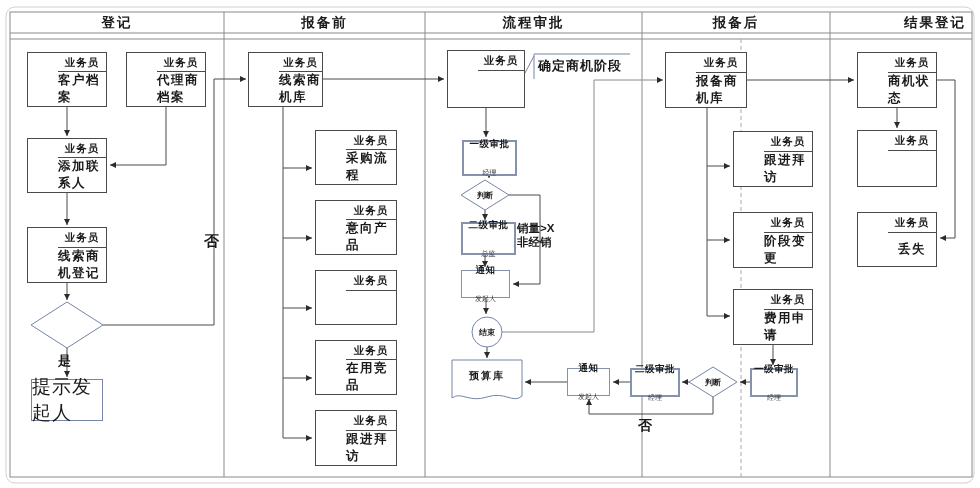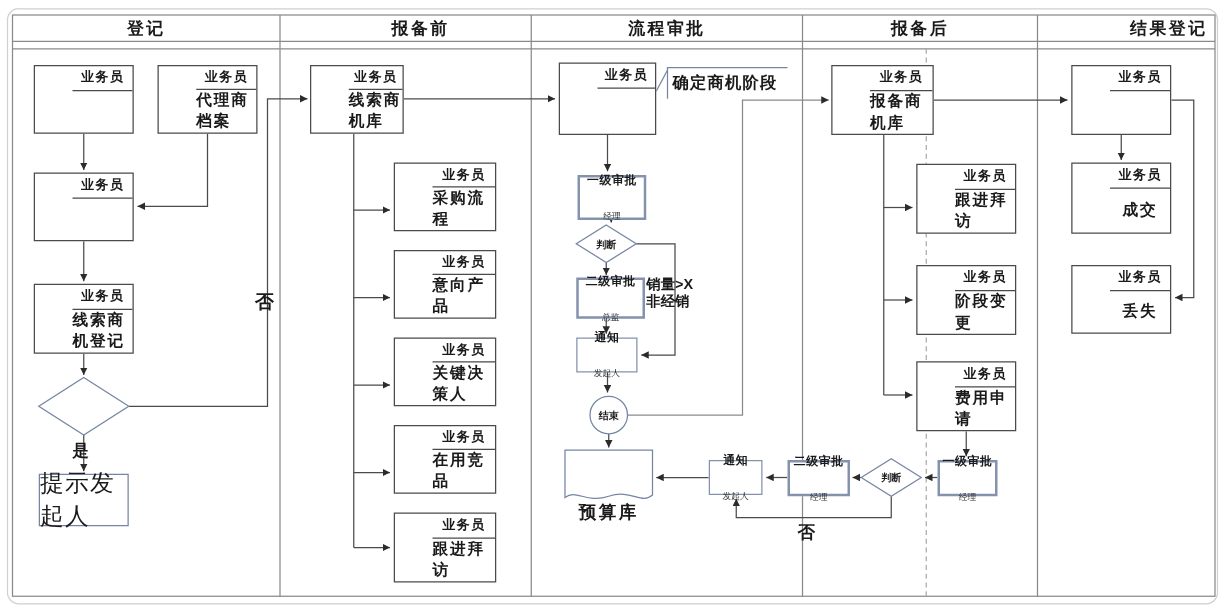--- a/index.html
+++ b/index.html
@@ -119,34 +119,36 @@
     <polygon points="67,302 103,325 67,348 31,325" fill="#fff" stroke="#7585a5"></polygon>
     <polygon points="485,180 509,195 485,210 461,195" fill="#fff" stroke="#7585a5"></polygon>
     <polygon points="713,367 737,382 713,397 689,382" fill="#fff" stroke="#7585a5"></polygon>
 
     <circle cx="487" cy="332" r="15" fill="#fff" stroke="#7585a5"></circle>
 
     <path d="M452,360 L522,360 L522,396 C513,404 505,391 487,397 C469,403 461,391 452,398 Z" fill="#fff" stroke="#7585a5"></path>
   </svg>
 
   <div class="lane-title" style="left:10px;width:214px;">登记</div>
-  <div class="lane-title" style="left:224px;width:201px;padding-left:12px;">报备前</div>
+  <div class="lane-title" style="left:224px;width:201px;">报备前</div>
   <div class="lane-title" style="left:425px;width:217px;">流程审批</div>
   <div class="lane-title" style="left:642px;width:188px;">报备后</div>
   <div class="lane-title" style="left:830px;width:130px;margin-left:40px;">结果登记</div>
 
   <div class="box" style="left:27px;top:52px;width:80px;height:55px;">
     <div class="role">业务员</div>
+    <div class="lbl">客户档案</div>
   </div>
   <div class="box" style="left:126px;top:52px;width:80px;height:55px;">
     <div class="role">业务员</div>
     <div class="lbl">代理商档案</div>
   </div>
   <div class="box" style="left:27px;top:138px;width:80px;height:55px;">
     <div class="role">业务员</div>
+    <div class="lbl">添加联系人</div>
   </div>
   <div class="box" style="left:27px;top:227px;width:80px;height:56px;">
     <div class="role">业务员</div>
     <div class="lbl">线索商机登记</div>
   </div>
   <div class="free-lbl" style="left:58px;top:352px;font-size:13px;">是</div>
   <div class="single" style="left:31px;top:379px;width:72px;height:42px;">提示发起人</div>
   <div class="free-lbl" style="left:204px;top:232px;font-size:15px;">否</div>
 
   <div class="box" style="left:248px;top:52px;width:75px;height:55px;">
@@ -156,21 +158,20 @@
   <div class="box" style="left:315px;top:130px;width:82px;height:55px;">
     <div class="role">业务员</div>
     <div class="lbl">采购流程</div>
   </div>
   <div class="box" style="left:315px;top:200px;width:82px;height:55px;">
     <div class="role">业务员</div>
     <div class="lbl">意向产品</div>
   </div>
   <div class="box" style="left:315px;top:270px;width:82px;height:55px;">
     <div class="role">业务员</div>
-    <div class="lbl">关键决策人</div>
   </div>
   <div class="box" style="left:315px;top:340px;width:82px;height:55px;">
     <div class="role">业务员</div>
     <div class="lbl">在用竞品</div>
   </div>
   <div class="box" style="left:315px;top:410px;width:82px;height:56px;">
     <div class="role">业务员</div>
     <div class="lbl">跟进拜访</div>
   </div>
 
@@ -190,21 +191,21 @@
   </div>
   <div class="free-lbl" style="left:517px;top:221px;width:48px;font-size:11.5px;line-height:14px;">
     <div>销量&gt;X</div>
     <div>非经销</div>
   </div>
   <div class="sbox notify" style="left:461px;top:270px;width:49px;height:28px;">
     <div class="t1">通知</div>
     <div class="t2">发起人</div>
   </div>
   <div class="shape-lbl" style="left:472px;top:317px;width:30px;height:30px;font-size:8px;">结束</div>
-  <div class="shape-lbl" style="left:452px;top:361px;width:70px;height:30px;font-size:14px;letter-spacing:2px;margin-top:34px;">预算库</div>
+  <div class="shape-lbl" style="left:452px;top:361px;width:70px;height:30px;font-size:10px;letter-spacing:2px;">预算库</div>
 
   <div class="sbox notify" style="left:567px;top:368px;width:43px;height:28px;">
     <div class="t1">通知</div>
     <div class="t2">发起人</div>
   </div>
   <div class="sbox approve" style="left:630px;top:368px;width:50px;height:29px;">
     <div class="t1">二级审批</div>
     <div class="t2">经理</div>
   </div>
   <div class="shape-lbl" style="left:689px;top:367px;width:48px;height:30px;font-size:8px;">判断</div>
@@ -226,23 +227,23 @@
     <div class="role">业务员</div>
     <div class="lbl">阶段变更</div>
   </div>
   <div class="box" style="left:733px;top:289px;width:80px;height:56px;">
     <div class="role">业务员</div>
     <div class="lbl">费用申请</div>
   </div>
 
   <div class="box" style="left:857px;top:52px;width:80px;height:56px;">
     <div class="role">业务员</div>
+    <div class="lbl">商机状态</div>
   </div>
   <div class="box" style="left:857px;top:130px;width:80px;height:57px;">
     <div class="role">业务员</div>
-    <div class="lbl">成交</div>
   </div>
   <div class="box" style="left:857px;top:212px;width:80px;height:55px;">
     <div class="role">业务员</div>
     <div class="lbl">丢失</div>
   </div>
 
 </div>
 
 </body></html>

